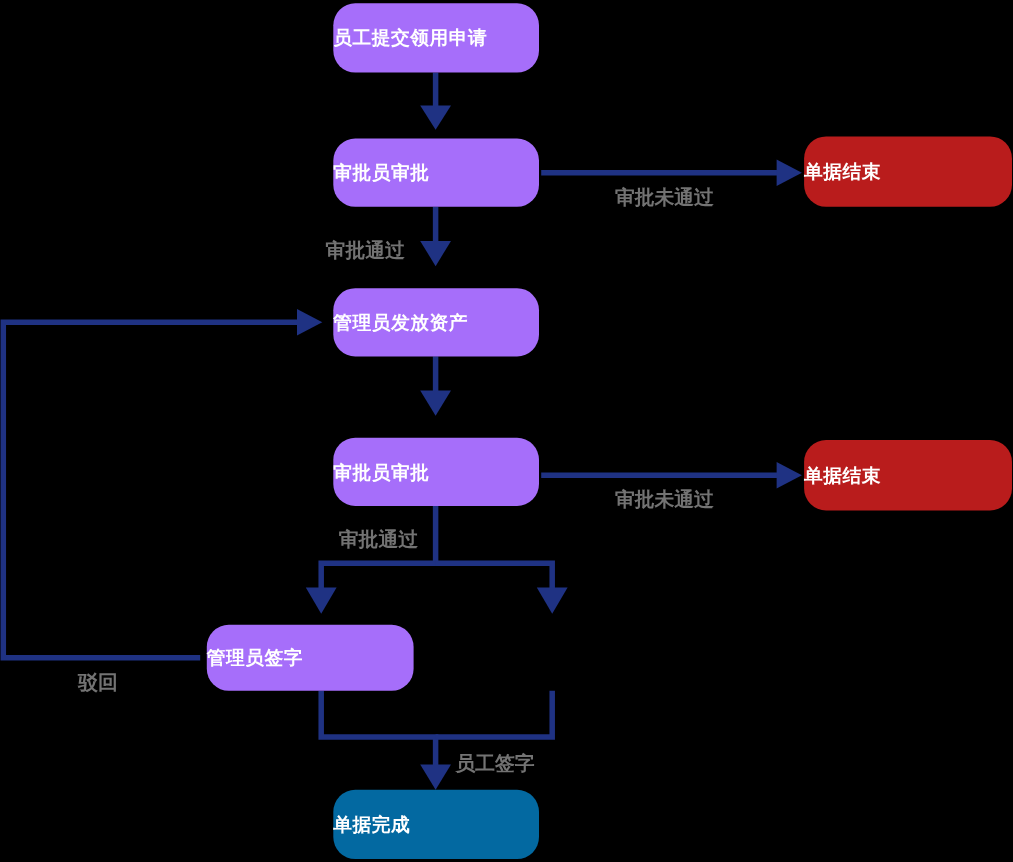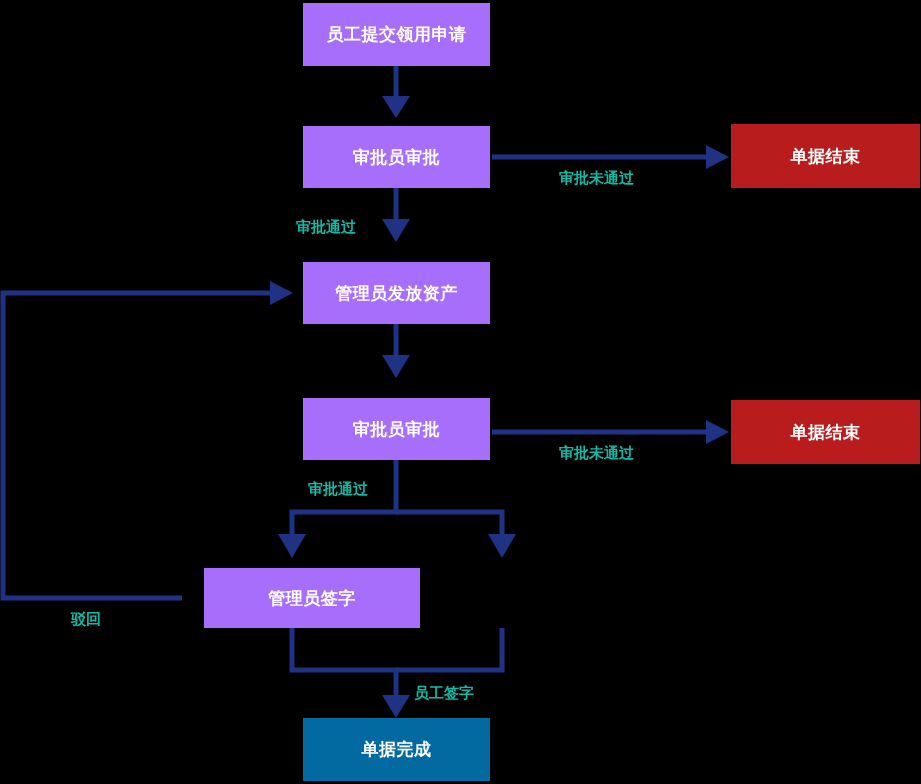--- a/index.html
+++ b/index.html
@@ -12,39 +12,38 @@
     width: 921px;
     height: 784px;
     background: #000000;
     font-family: "Liberation Sans", "DejaVu Sans", sans-serif;
     overflow: hidden;
   }
   .node {
     position: absolute;
     display: flex;
     align-items: center;
-    justify-content: center;
-    border-radius: 0;
+    border-radius: 20px;
     box-sizing: border-box;
     color: #ffffff;
     font-size: 17px;
     font-weight: 700;
     letter-spacing: 0.5px;
     line-height: 1;
     white-space: nowrap;
     user-select: none;
   }
   .node-process { background: #a66efa; }
   .node-terminate { background: #b91c1c; }
   .node-complete  { background: #0369a1; }
 
   .edge-label {
     position: absolute;
-    color: #14b8a6;
-    font-size: 15px;
+    color: #737373;
+    font-size: 18px;
     font-weight: 700;
     line-height: 1;
     white-space: nowrap;
     user-select: none;
   }
   svg.edges {
     position: absolute;
     left: 0;
     top: 0;
     width: 921px;
@@ -127,21 +126,21 @@
   </div>
 
   <div class="node node-process" style="left:303px; top:398px; width:187px; height:62px;">
     <span>审批员审批</span>
   </div>
 
   <div class="node node-terminate" style="left:731px; top:400px; width:189px; height:64px;">
     <span>单据结束</span>
   </div>
 
-  <div class="node node-process" style="left:204px; top:568px; width:216px; height:60px;">
+  <div class="node node-process" style="left:188px; top:568px; width:188px; height:60px;">
     <span>管理员签字</span>
   </div>
 
 
   <div class="node node-complete" style="left:303px; top:718px; width:187px; height:63px;">
     <span>单据完成</span>
   </div>
 
   <div class="edge-label" style="left:559px; top:170px;">审批未通过</div>
 

